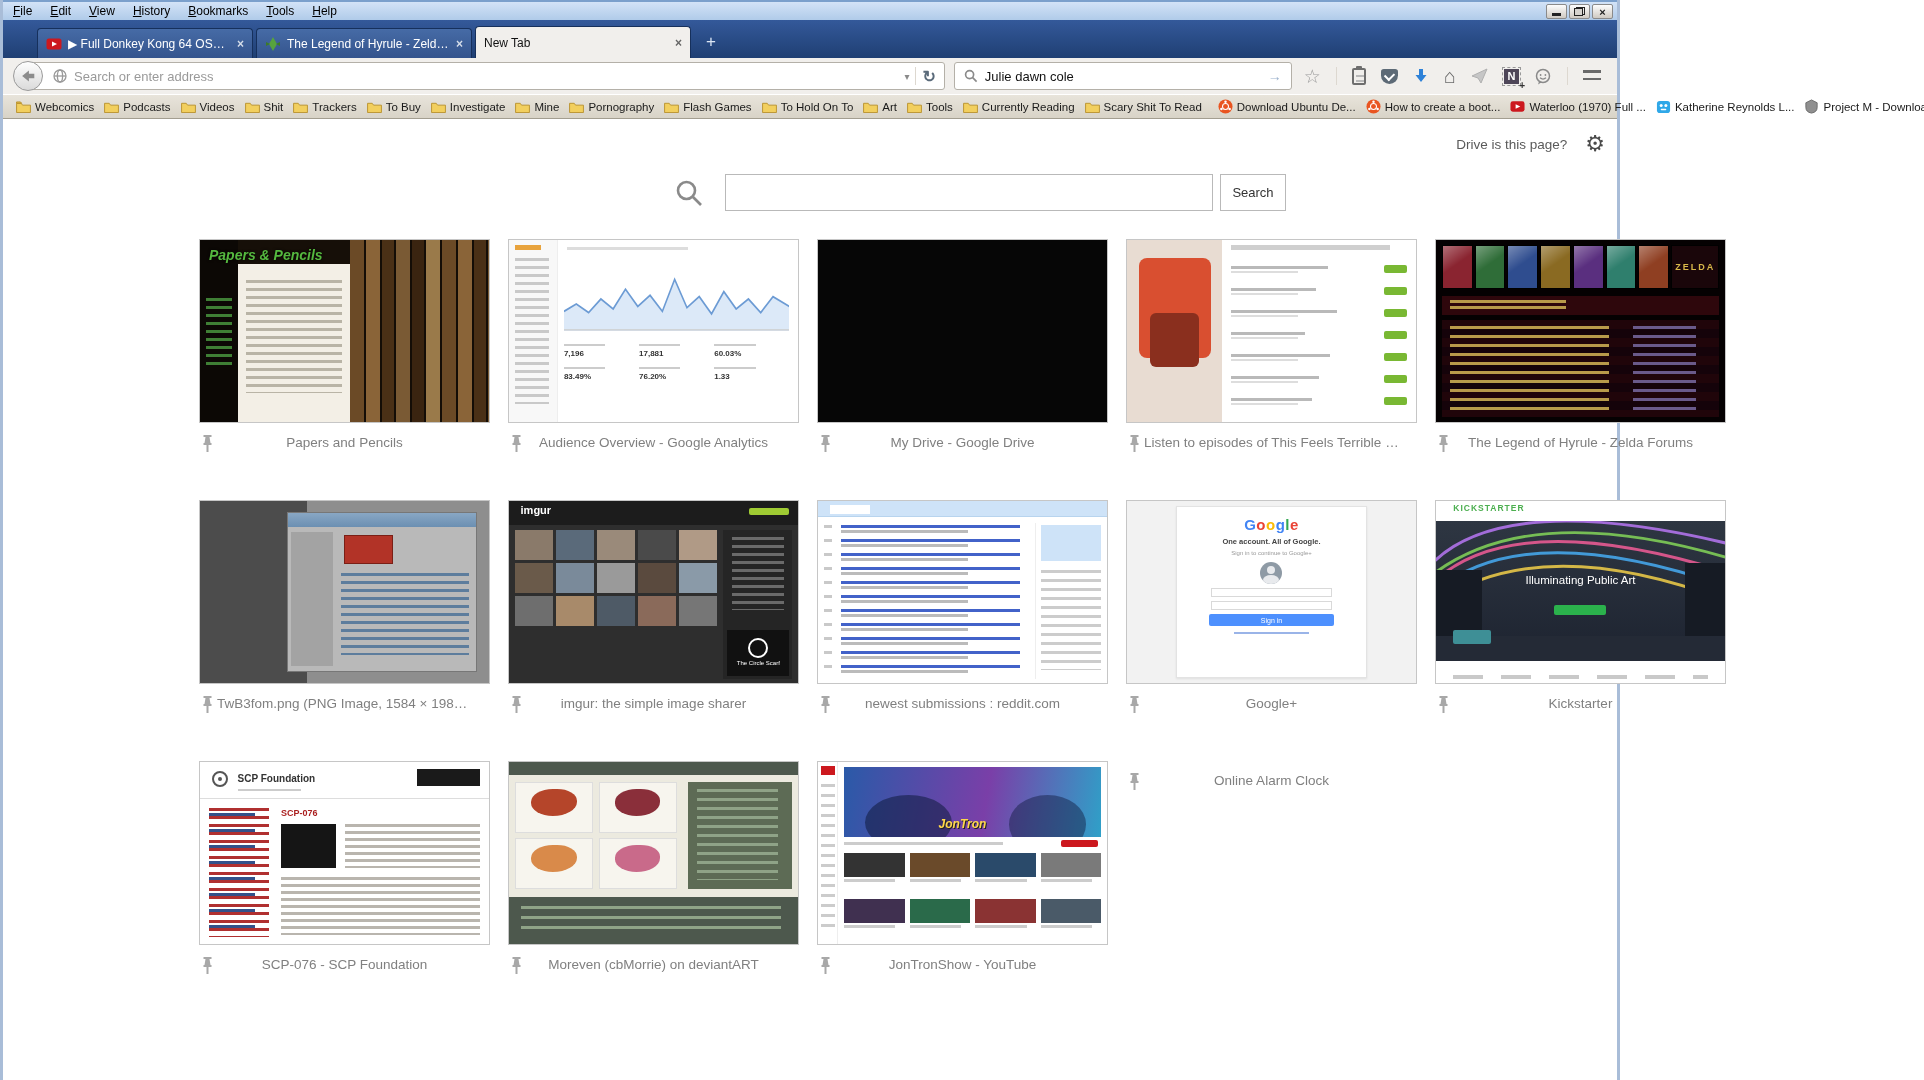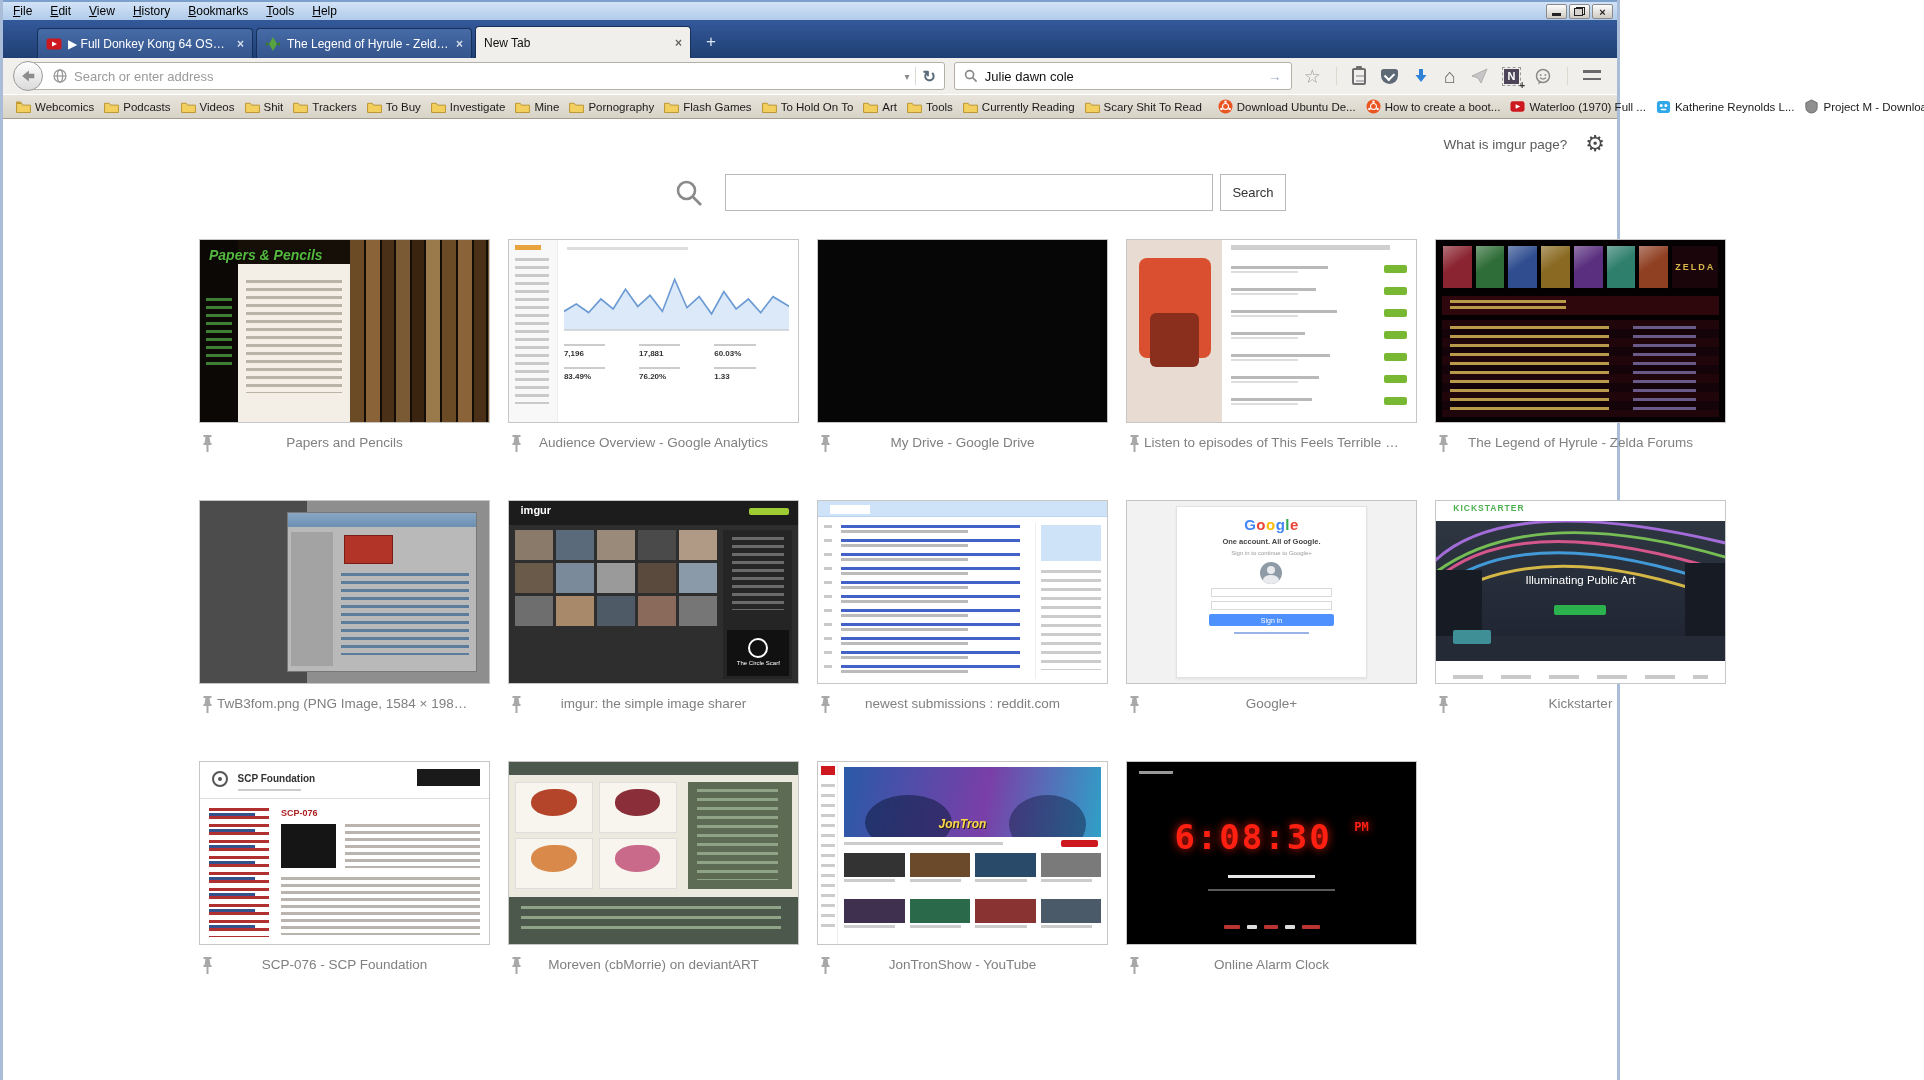--- a/index.html
+++ b/index.html
@@ -402,21 +402,21 @@
           <path d="M8 1 L14 4 L14 9 Q14 14 8 15 Q2 14 2 9 L2 4 Z" fill="#8f8f8f" stroke="#6a6a6a"></path>
         </svg>
         <span>Project M - Download</span>
       </span>
 
   </div>
 
   <div class="content">
 
     <div class="help-row">
-      <span class="help-text">What is imgur page?</span>
+      <span class="help-text">Drive is this page?</span>
       <span class="glyph-gear">⚙</span>
     </div>
 
     <div class="center-search">
       <svg width="28" height="28" viewBox="0 0 28 28" style="margin-right:14px;">
           <circle cx="11.5" cy="11.5" r="8.5" fill="none" stroke="#8a8a8a" stroke-width="2.6"></circle>
           <line x1="18" y1="18" x2="26" y2="26" stroke="#8a8a8a" stroke-width="2.6"></line>
         </svg>
       <input class="cs-input" style="">
       <button class="cs-btn">Search</button>
@@ -793,33 +793,20 @@
         </div>
         <div class="caption">
           <svg class="pin" width="11" height="17" viewBox="0 0 10 17">
               <path fill="#a8a8a8" d="M1 0 h8 v2 H7 l1 6 h1 v2 H6 v7 H4 v-7 H1 V8 h1 l1 -6 H1 Z"></path>
             </svg>
           <span class="tile-title">JonTronShow - YouTube</span>
         </div>
       </div>
 
       <div class="tile">
-        <div class="thumb t15">
-          <div class="abs" style="left:4%;top:5%;width:12%;height:3px;background:rgba(255,255,255,.6);"></div>
-          <div class="clk-time"><span>6:08:30</span> <span class="clk-ampm">PM</span></div>
-          <div class="abs" style="left:35%;top:62%;width:30%;height:3px;background:#e8e8e8;"></div>
-          <div class="abs" style="left:28%;top:70%;width:44%;height:2px;background:#5a5a5a;"></div>
-          <div class="clk-ctl">
-            <i style="width:16px;background:#b33;"></i>
-            <i style="width:10px;background:#ddd;"></i>
-            <i style="width:14px;background:#b33;"></i>
-            <i style="width:10px;background:#ddd;"></i>
-            <i style="width:18px;background:#b33;"></i>
-          </div>
-        </div>
         <div class="caption">
           <svg class="pin" width="11" height="17" viewBox="0 0 10 17">
               <path fill="#a8a8a8" d="M1 0 h8 v2 H7 l1 6 h1 v2 H6 v7 H4 v-7 H1 V8 h1 l1 -6 H1 Z"></path>
             </svg>
           <span class="tile-title">Online Alarm Clock</span>
         </div>
       </div>
 
     </div>
   </div>

